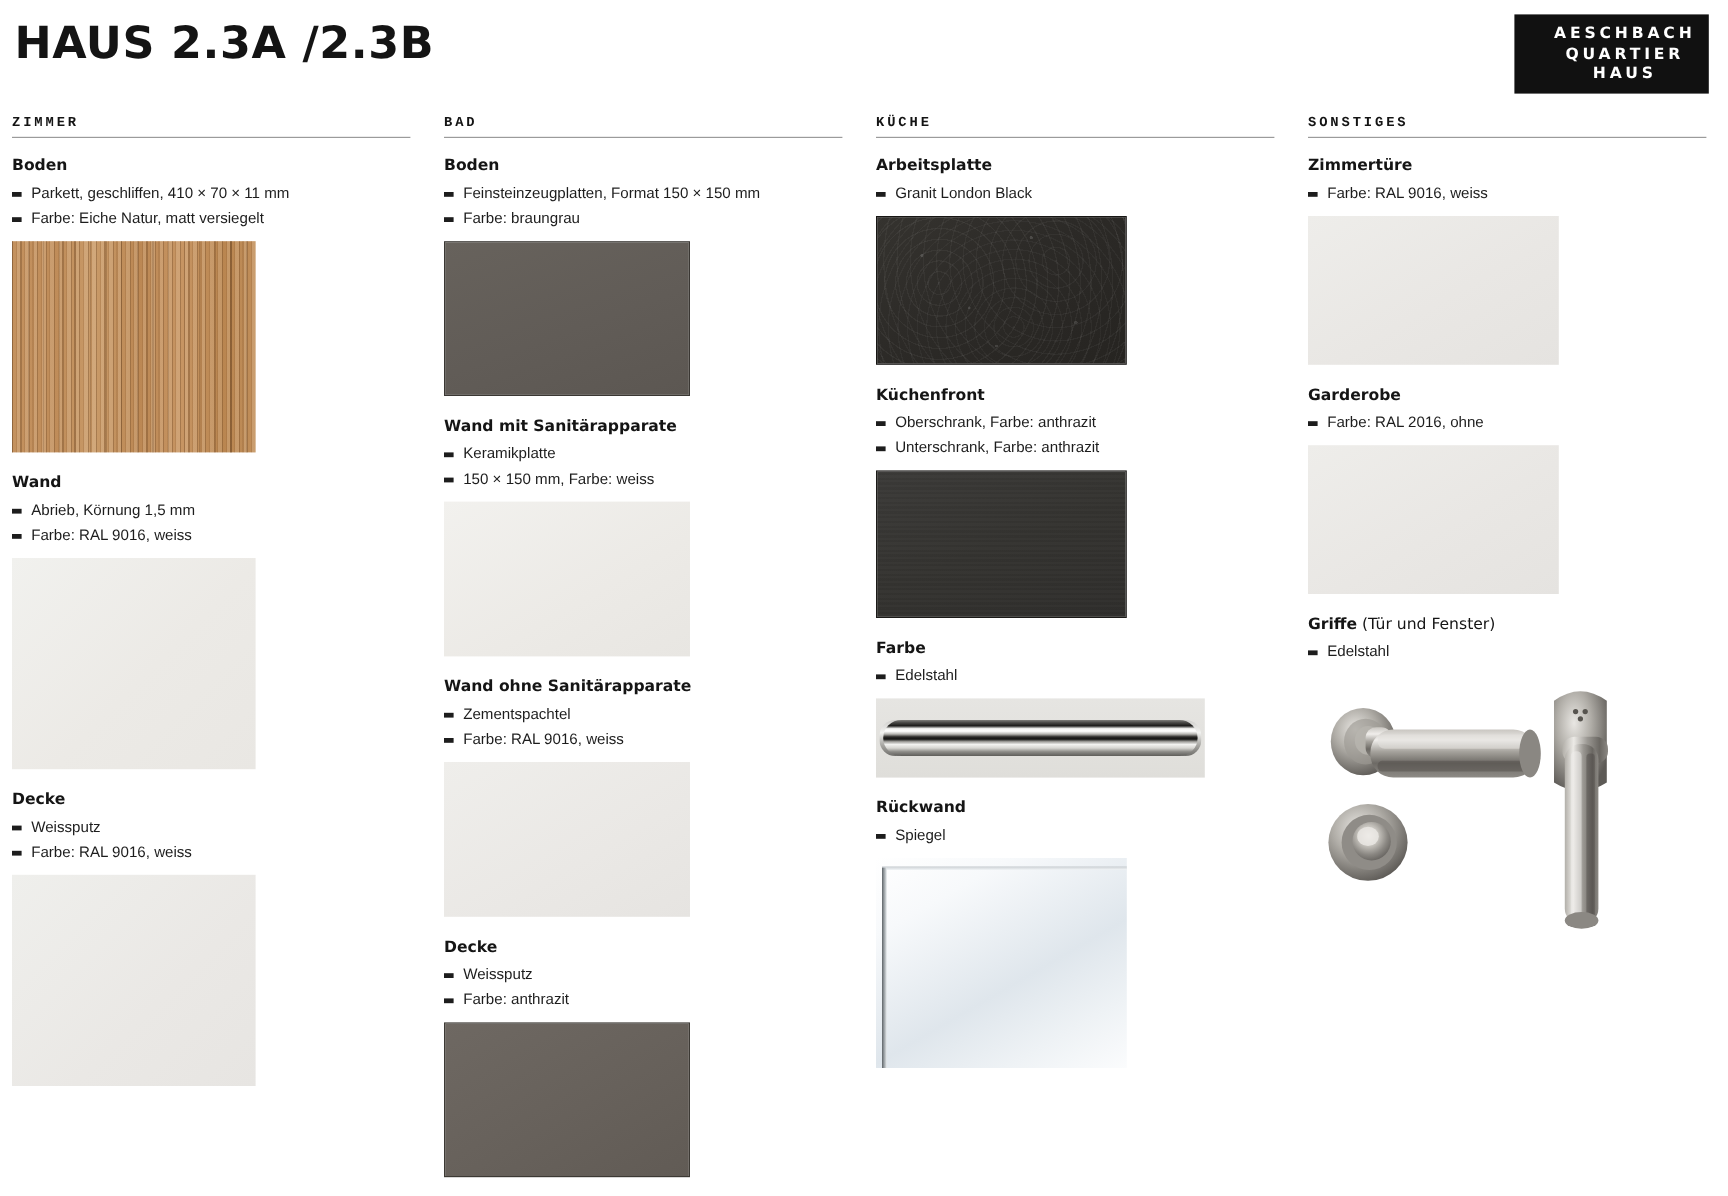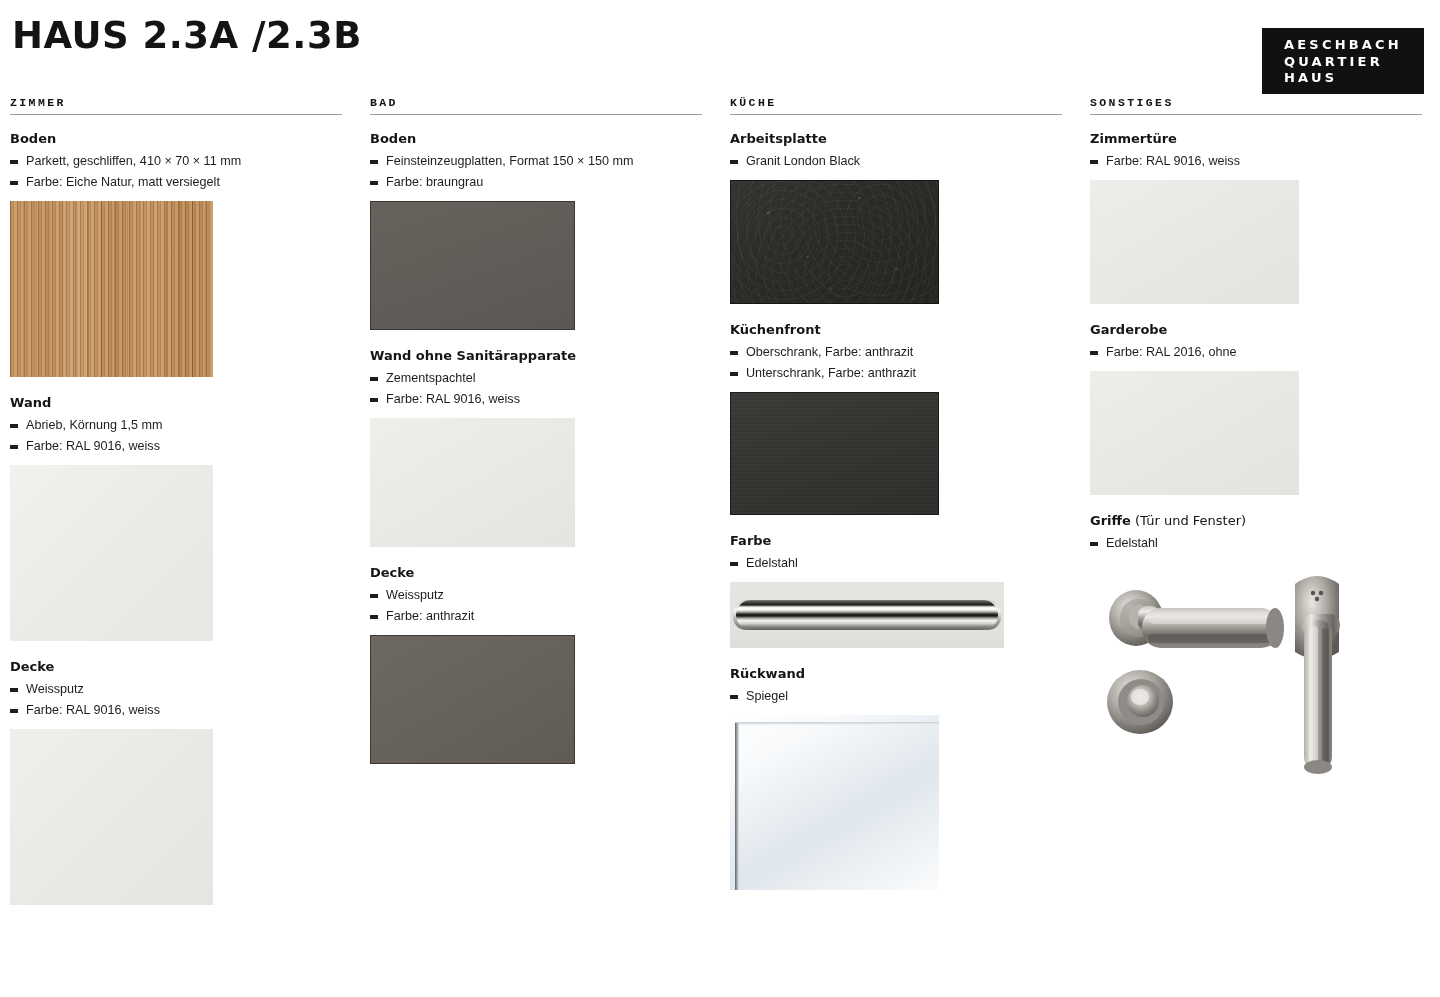--- a/index.html
+++ b/index.html
@@ -13,20 +13,21 @@
     font-family: "Liberation Sans", sans-serif;
     color: #1a1a1a;
     overflow: hidden;
     position: relative;
   }
 
   
   .page-header {
     position: relative;
     height: 92px;
+    text-align: center;
   }
   .page-title {
     position: absolute;
     left: 12px;
     top: 14px;
     font-size: 37px;
     font-weight: bold;
     letter-spacing: 0.5px;
     color: #141414;
     font-family: "DejaVu Sans", sans-serif;
@@ -34,21 +35,20 @@
   .logo-box {
     position: absolute;
     right: 16px;
     top: 12px;
     width: 162px;
     height: 66px;
     background: #111111;
     color: #ffffff;
     box-sizing: border-box;
     padding: 9px 0 0 22px;
-    margin-top: 16px;
   }
   .logo-line {
     font-size: 13px;
     font-weight: bold;
     letter-spacing: 3.2px;
     line-height: 16.5px;
     font-family: "DejaVu Sans", sans-serif;
     white-space: nowrap;
   }
 
@@ -311,20 +311,28 @@
 
     <div class="group">
       <div class="group-heading">Boden</div>
       <ul class="bullets">
         <li class="bullet"><span class="dash"></span><span>Feinsteinzeugplatten, Format 150 × 150 mm</span></li>
         <li class="bullet"><span class="dash"></span><span>Farbe: braungrau</span></li>
       </ul>
       <div class="swatch sw-braungrau"></div>
     </div>
 
+    <div class="group">
+      <div class="group-heading">Wand mit Sanitärapparate</div>
+      <ul class="bullets">
+        <li class="bullet"><span class="dash"></span><span>Keramikplatte</span></li>
+        <li class="bullet"><span class="dash"></span><span>150 × 150 mm, Farbe: weiss</span></li>
+      </ul>
+      <div class="swatch sw-keramik"></div>
+    </div>
 
     <div class="group">
       <div class="group-heading">Wand ohne Sanitärapparate</div>
       <ul class="bullets">
         <li class="bullet"><span class="dash"></span><span>Zementspachtel</span></li>
         <li class="bullet"><span class="dash"></span><span>Farbe: RAL 9016, weiss</span></li>
       </ul>
       <div class="swatch sw-zement"></div>
     </div>
 

